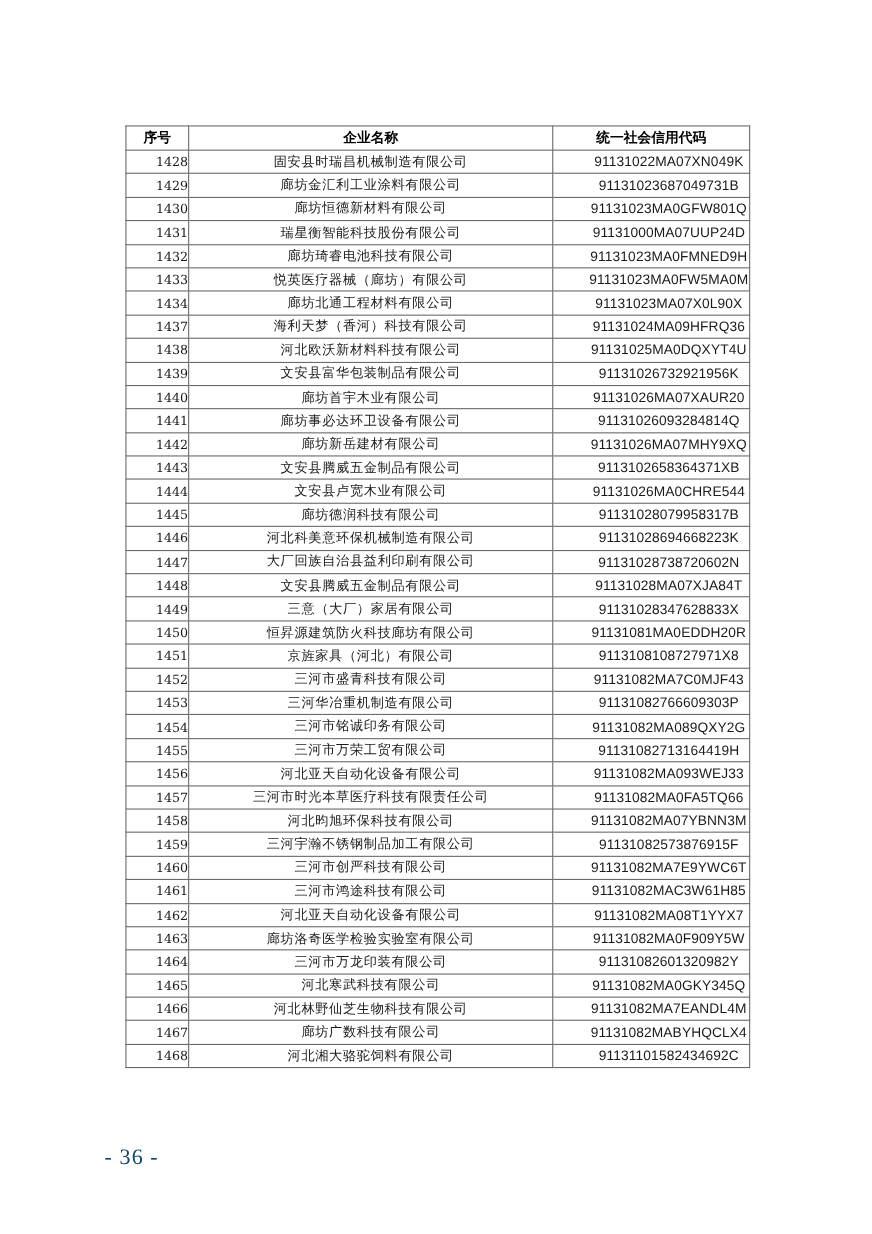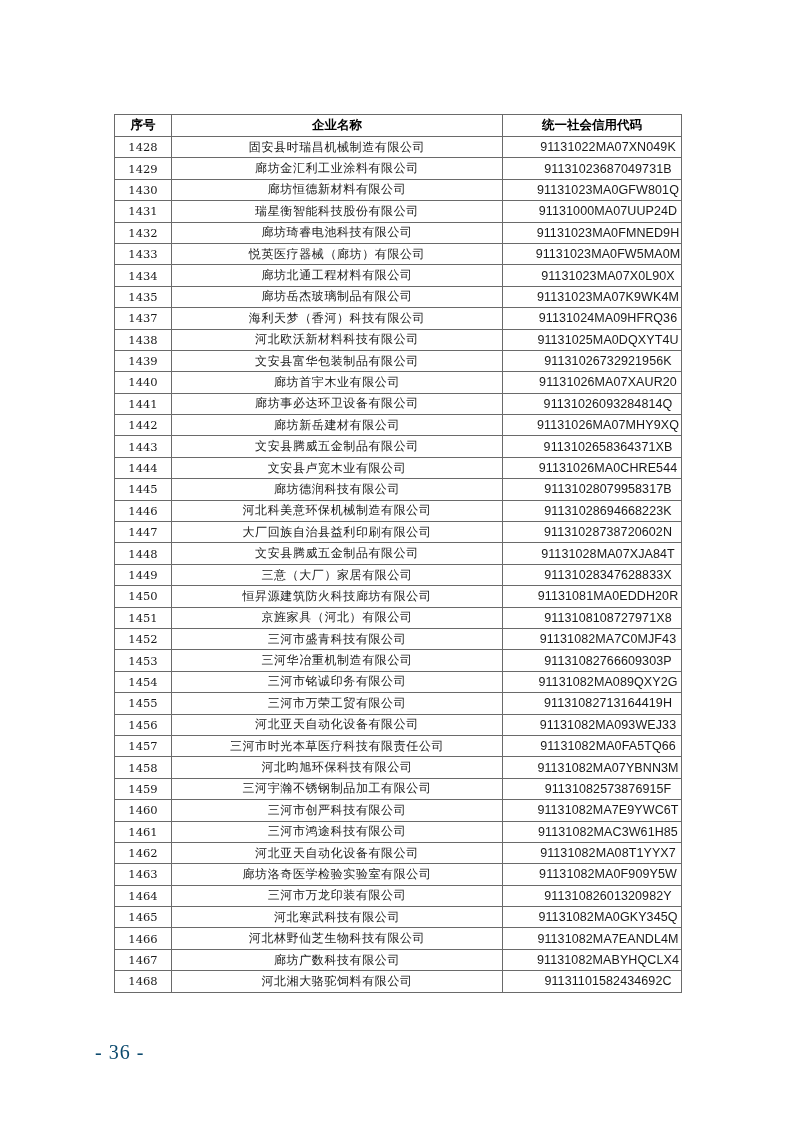--- a/index.html
+++ b/index.html
@@ -46,20 +46,21 @@
       color: #000;
     }
     table.roster td {
       height: 20.4px;
       font-size: 12px;
       color: #1a1a1a;
     }
     table.roster td.no {
       font-family: "DejaVu Serif", "Liberation Serif", serif;
       font-size: 11.5px;
+      text-align: right;
     }
     table.roster td.name {
       letter-spacing: 0.6px;
     }
     table.roster td.code {
       font-family: "Liberation Sans", "DejaVu Sans", sans-serif;
       font-size: 12.5px;
       letter-spacing: 0.1px;
       padding-left: 32px;
     }
@@ -120,25 +121,20 @@
           <td class="no">1433</td>
           <td class="name">悦英医疗器械（廊坊）有限公司</td>
           <td class="code">91131023MA0FW5MA0M</td>
         </tr>
         <tr>
           <td class="no">1434</td>
           <td class="name">廊坊北通工程材料有限公司</td>
           <td class="code">91131023MA07X0L90X</td>
         </tr>
         <tr>
-          <td class="no">1435</td>
-          <td class="name">廊坊岳杰玻璃制品有限公司</td>
-          <td class="code">91131023MA07K9WK4M</td>
-        </tr>
-        <tr>
           <td class="no">1437</td>
           <td class="name">海利天梦（香河）科技有限公司</td>
           <td class="code">91131024MA09HFRQ36</td>
         </tr>
         <tr>
           <td class="no">1438</td>
           <td class="name">河北欧沃新材料科技有限公司</td>
           <td class="code">91131025MA0DQXYT4U</td>
         </tr>
         <tr>

